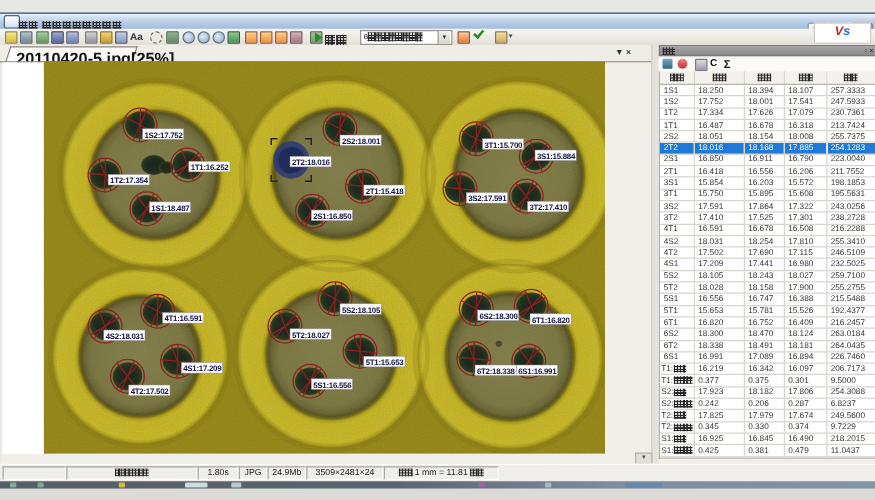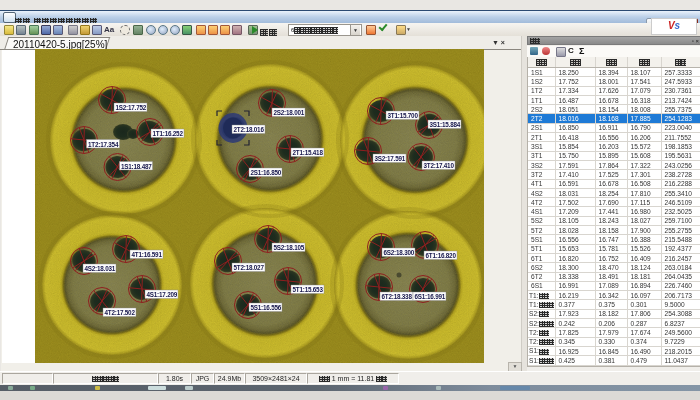--- a/index.html
+++ b/index.html
@@ -12,21 +12,21 @@
 .wb.close{background:linear-gradient(#e8836e,#c43d28);color:#fff;border-color:#8a2a1a;width:16px}
 #toolbar{left:0;top:23px;width:700px;height:13px;background:linear-gradient(#f7f5f1,#e4e0d8);border-bottom:1px solid #cac5bb}
 .ti{position:absolute;top:25px;width:8px;height:8px;border-radius:1px}
 #exec{left:260px;top:24px;position:absolute}
 #play{left:252px;top:26px;width:0;height:0;border-left:6px solid #2a8a2a;border-top:4px solid transparent;border-bottom:4px solid transparent}
 #combo{left:288px;top:24px;width:70px;height:10px;background:#fff;border:1px solid #9a968e;padding-left:2px}
 #comboarr{left:350px;top:24.5px;width:9px;height:10.5px;background:linear-gradient(#f4f2ee,#d8d4cc);border-left:1px solid #9a968e;text-align:center;font-size:5px;line-height:10px;color:#333}
 #logo{right:3px;top:18px;width:44px;height:15px;background:#fff;border:1px solid #ccc;font-style:italic;font-weight:bold;font-size:10px;color:#c22;text-align:center;line-height:14px}
 #tabstrip{left:0;top:36px;width:528px;height:13px;background:#efede8}
 #tab{left:4px;top:36.5px;width:100px;height:12px;background:#fbfaf8;border:1px solid #8a867e;border-bottom:none;transform:skewX(-18deg);transform-origin:bottom left}
-#tabtext{left:13px;top:38.5px;font-size:10px;font-weight:normal;color:#111}
+#tabtext{left:13px;top:38.5px;font-size:13px;font-weight:bold;color:#111}
 #tabbtns{left:492px;top:39px;font-size:7px;color:#333;font-weight:bold}
 #tabline{left:0;top:48.5px;width:528px;height:1px;background:#8a867e}
 #canvas{left:1px;top:49.5px;width:520px;height:321px;background:#f1efe9}
 #canvwhite{left:2px;top:49.5px;width:33px;height:313px;background:#fff}
 #photo{position:absolute;left:35px;top:49px}
 .lbl{font:6.3px "Liberation Sans",sans-serif;font-weight:bold;fill:#15154a;letter-spacing:-0.2px}
 #splitter{left:521px;top:36px;width:6px;height:335px;background:#e6e3dd;border-left:1px solid #cfccc5}
 #rpanel{left:527px;top:36px;width:173px;height:335px;background:#f0eeea}
 #ptitle{left:527px;top:36px;width:171px;height:7px;background:linear-gradient(#a4a4a4,#8a8a8a);border:1px solid #7a7a7a;padding-left:2px;line-height:8px}
 #ptitle .cj{vertical-align:top;margin-top:1px}

